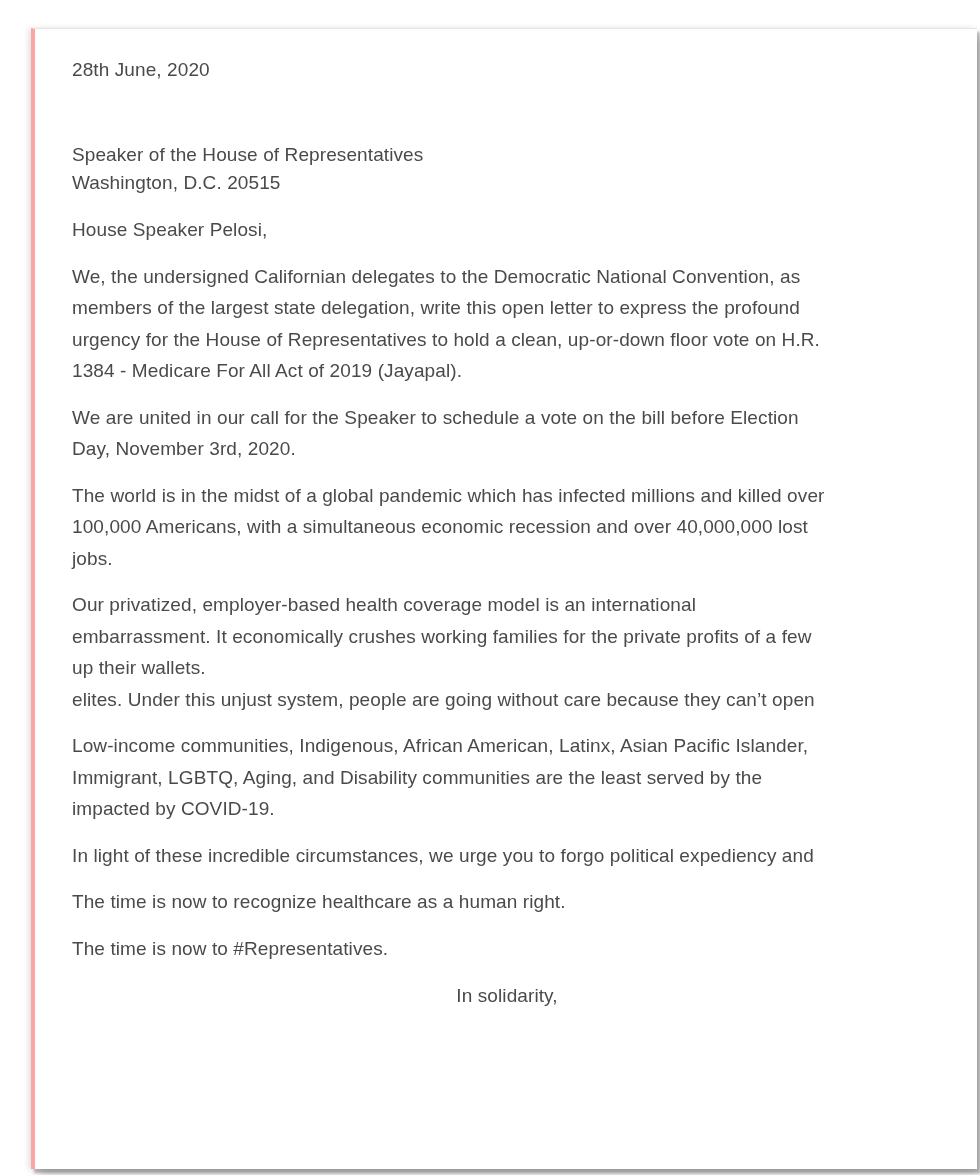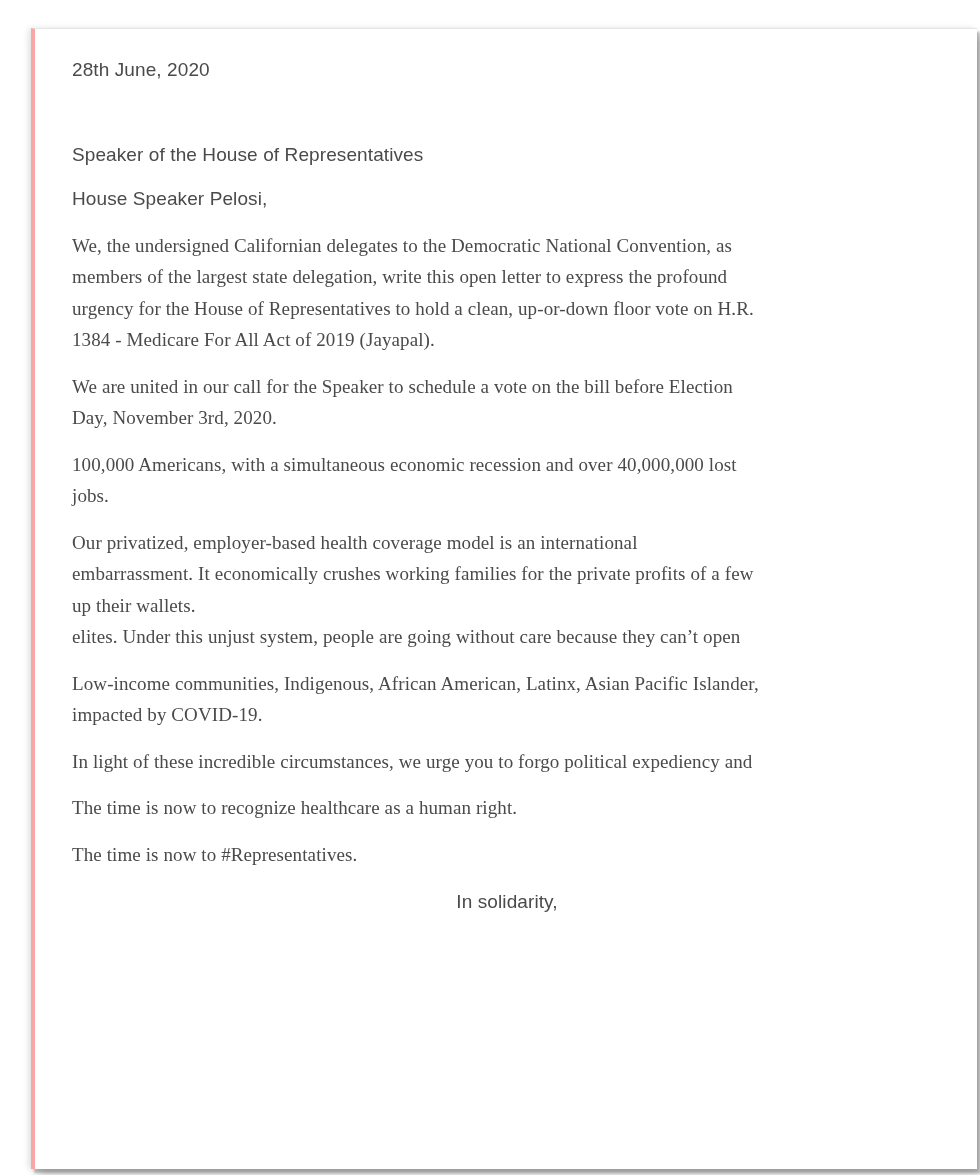--- a/index.html
+++ b/index.html
@@ -52,21 +52,20 @@
       height: 31px;
     }
     .recipient .line.tight {
       height: 28px;
     }
     .salutation {
       margin: 16px 0 0 0;
     }
     .para {
       margin: 15px 0 0 0;
-      font-family: Liberation Serif, serif;
     }
     .para.first {
       margin-top: 15px;
     }
     .closing {
       margin: 16px 0 0 0;
       text-align: center;
     }
     .content p {
       white-space: normal;
@@ -77,47 +76,50 @@
   </style>
 </head>
 <body>
 
 <div class="page">
   <div class="content">
     <p class="date">28th June, 2020</p>
 
     <div class="recipient">
       <span class="line tight">Speaker of the House of Representatives</span>
+      <span class="line">Washington, D.C. 20515</span>
     </div>
 
     <p class="salutation">House Speaker Pelosi,</p>
 
     <div id="paragraphs">
         <p class="para first">
           <span class="l">We, the undersigned Californian delegates to the Democratic National Convention, as</span>
           <span class="l">members of the largest state delegation, write this open letter to express the profound</span>
           <span class="l">urgency for the House of Representatives to hold a clean, up-or-down floor vote on H.R.</span>
           <span class="l">1384 - Medicare For All Act of 2019 (Jayapal).</span>
         </p>
         <p class="para">
           <span class="l">We are united in our call for the Speaker to schedule a vote on the bill before Election</span>
           <span class="l">Day, November 3rd, 2020.</span>
         </p>
         <p class="para">
+          <span class="l">The world is in the midst of a global pandemic which has infected millions and killed over</span>
           <span class="l">100,000 Americans, with a simultaneous economic recession and over 40,000,000 lost</span>
           <span class="l">jobs.</span>
         </p>
         <p class="para">
           <span class="l">Our privatized, employer-based health coverage model is an international</span>
           <span class="l">embarrassment. It economically crushes working families for the private profits of a few</span>
           <span class="l">up their wallets.</span>
           <span class="l">elites. Under this unjust system, people are going without care because they can’t open</span>
         </p>
         <p class="para">
           <span class="l">Low-income communities, Indigenous, African American, Latinx, Asian Pacific Islander,</span>
+          <span class="l">Immigrant, LGBTQ, Aging, and Disability communities are the least served by the</span>
           <span class="l">impacted by COVID-19.</span>
         </p>
         <p class="para">
           <span class="l">In light of these incredible circumstances, we urge you to forgo political expediency and</span>
         </p>
         <p class="para">
           <span class="l">The time is now to recognize healthcare as a human right.</span>
         </p>
         <p class="para">
           <span class="l">The time is now to #Representatives.</span>

